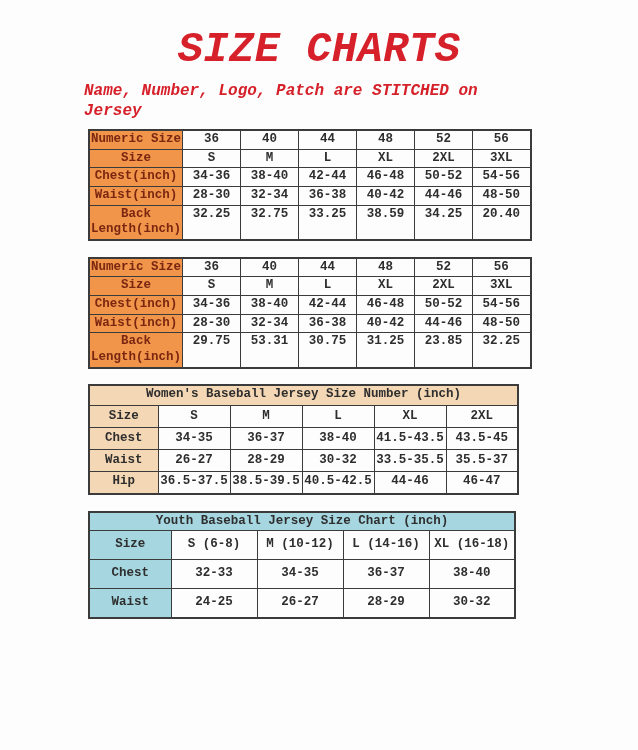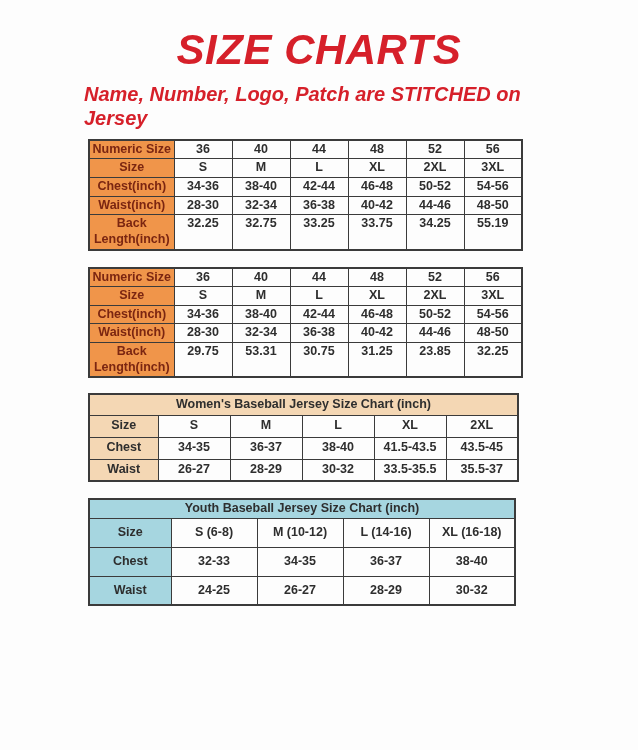--- a/index.html
+++ b/index.html
@@ -2,35 +2,35 @@
 <html style="--title-red: #d6202a; --orange: #f0954a; --orange-text: #7b2611; --peach: #f4d7b4; --blue: #a6d6e0; --border: #3b3b3b; --cell-text: #2e2e2e;"><head>
 <meta charset="utf-8">
 <style>
   * { margin:0; padding:0; box-sizing:border-box; }
   html,body { background:#ffffff; }
   .page {
     position:relative;
     width:638px; height:750px;
     background:#fdfdfd;
     overflow:hidden;
-    font-family:Liberation Sans, sans-serif;
+    font-family:Liberation Mono, monospace;
   }
   .page-title {
     padding-top:26px;
     text-align:center;
     font-size:42px;
     font-weight:bold;
     font-style:italic;
     color:var(--title-red,#d6202a);
     letter-spacing:0.5px;
   }
   .page-subtitle {
     margin:8px 60px 0 84px;
     width:460px;
-    font-size:20px;
+    font-size:16px;
     font-weight:bold;
     font-style:italic;
     color:var(--title-red,#d6202a);
     line-height:1.22;
   }
   table.size-table {
     border-collapse:collapse;
     table-layout:fixed;
     margin-left:88px;
     border:2px solid var(--border,#3b3b3b);
@@ -129,23 +129,23 @@
           <td class="cell">36-38</td>
           <td class="cell">40-42</td>
           <td class="cell">44-46</td>
           <td class="cell">48-50</td>
         </tr>
         <tr>
           <td class="row-label">Back Length(inch)</td>
           <td class="cell">32.25</td>
           <td class="cell">32.75</td>
           <td class="cell">33.25</td>
-          <td class="cell">33.75</td>
+          <td class="cell">38.59</td>
           <td class="cell">34.25</td>
-          <td class="cell">55.19</td>
+          <td class="cell">20.40</td>
         </tr>
       </tbody>
   </table>
 
   <table class="size-table t-mens2 theme-orange">
     <colgroup>
       <col style="width:85px">
         <col style="width:58px">
         <col style="width:58px">
         <col style="width:58px">
@@ -206,21 +206,21 @@
     <colgroup>
       <col style="width:69px">
         <col style="width:72px">
         <col style="width:72px">
       <col style="width:72px">
         <col style="width:72px">
         <col style="width:72px">
     </colgroup>
     <tbody>
       <tr>
-        <td class="title-cell" colspan="6">Women's Baseball Jersey Size Chart (inch)</td>
+        <td class="title-cell" colspan="6">Women's Baseball Jersey Size Number (inch)</td>
       </tr>
     <tr>
           <td class="row-label">Size</td>
           <td class="cell">S</td>
           <td class="cell">M</td>
           <td class="cell">L</td>
           <td class="cell">XL</td>
           <td class="cell">2XL</td>
         </tr>
         <tr>
@@ -232,20 +232,28 @@
           <td class="cell">43.5-45</td>
         </tr>
         <tr>
           <td class="row-label">Waist</td>
           <td class="cell">26-27</td>
           <td class="cell">28-29</td>
           <td class="cell">30-32</td>
           <td class="cell">33.5-35.5</td>
           <td class="cell">35.5-37</td>
         </tr>
+        <tr>
+          <td class="row-label">Hip</td>
+          <td class="cell">36.5-37.5</td>
+          <td class="cell">38.5-39.5</td>
+          <td class="cell">40.5-42.5</td>
+          <td class="cell">44-46</td>
+          <td class="cell">46-47</td>
+        </tr>
       </tbody>
   </table>
 
   <table class="size-table t-youth theme-blue">
     <colgroup>
       <col style="width:82px">
         <col style="width:86px">
         <col style="width:86px">
       <col style="width:86px">
         <col style="width:86px">

